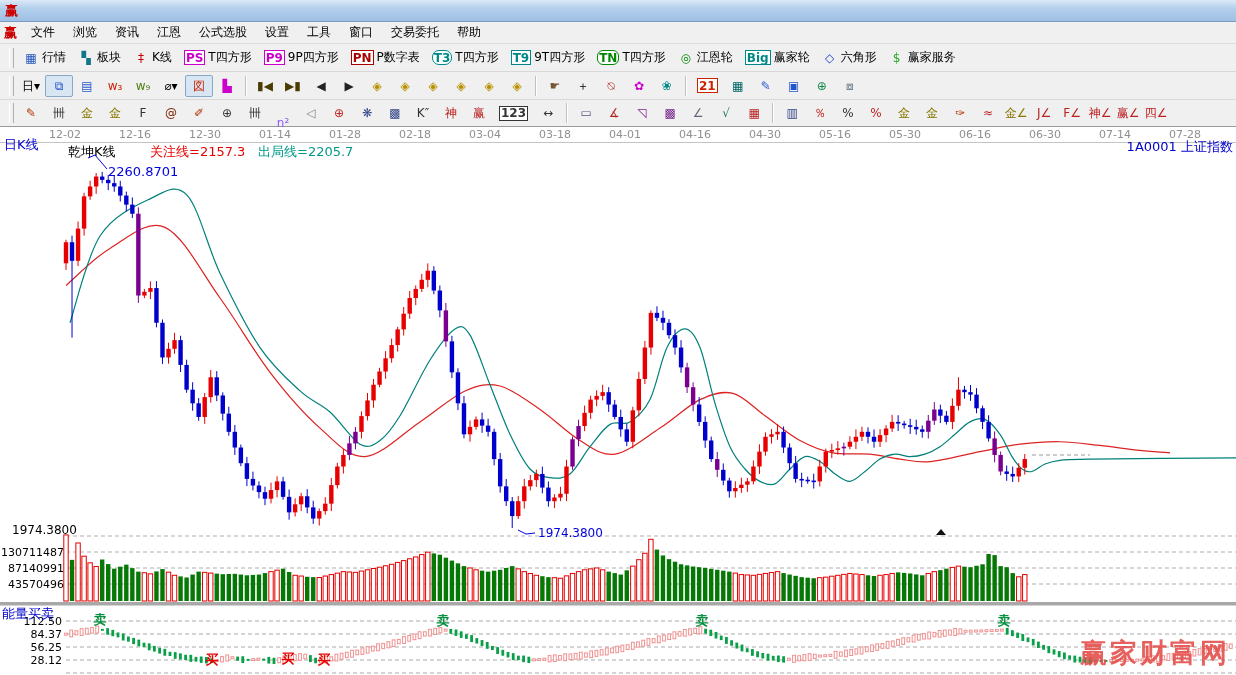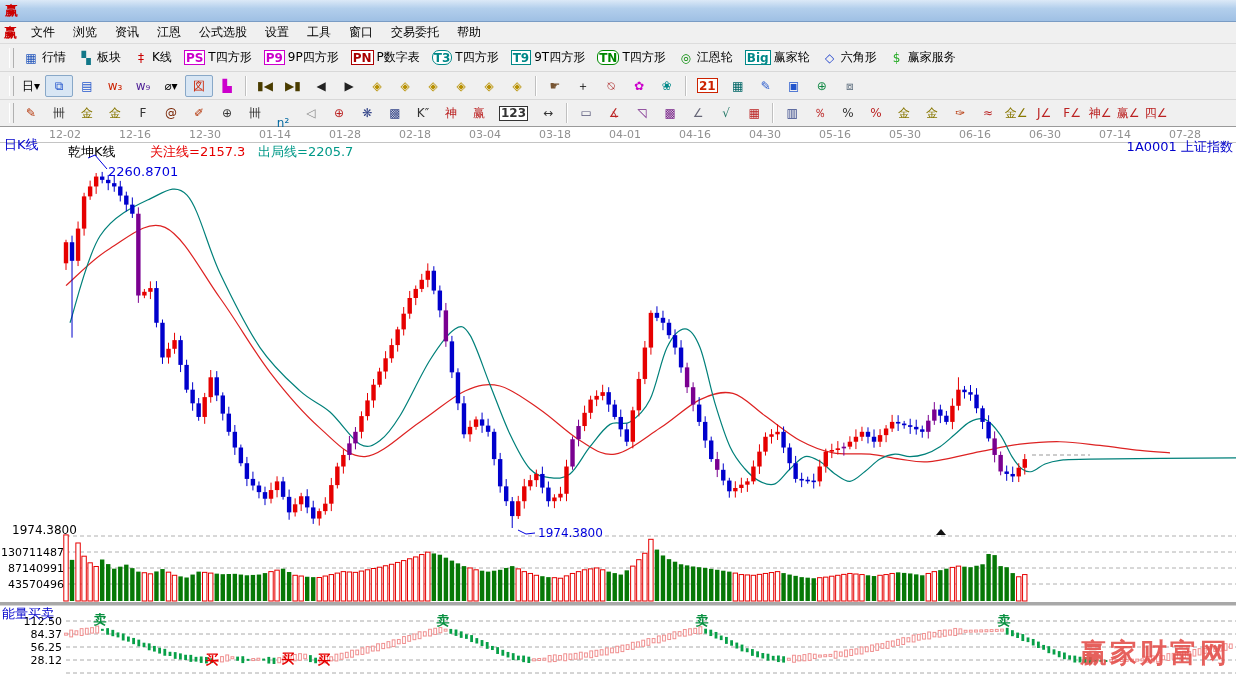--- a/index.html
+++ b/index.html
@@ -104,21 +104,21 @@
     <span class="tbtn pressed">
       <span class="ico" style="color: rgb(34, 85, 204);">⧉</span>
     </span>
     <span class="tbtn">
       <span class="ico" style="color: rgb(34, 85, 204);">▤</span>
     </span>
     <span class="tbtn">
       <span class="ico" style="color: rgb(204, 34, 0);">w₃</span>
     </span>
     <span class="tbtn">
-      <span class="ico" style="color: #4c1d95;">w₉</span>
+      <span class="ico" style="color: #4d7c0f;">w₉</span>
     </span>
     <span class="tbtn">
       <span class="ico" style="color: rgb(0, 0, 0);">⌀▾</span>
     </span>
     <span class="tbtn pressed">
       <span class="ico" style="color: rgb(204, 34, 0);">図</span>
     </span>
     <span class="tbtn">
       <span class="ico" style="color: rgb(204, 0, 204);">▙</span>
     </span>
@@ -212,21 +212,21 @@
     <span class="tbtn">
       <span class="ico" style="color: rgb(179, 48, 0);">✐</span>
     </span>
     <span class="tbtn">
       <span class="ico" style="color: rgb(51, 51, 51);">⊕</span>
     </span>
     <span class="tbtn">
       <span class="ico" style="color: rgb(51, 51, 51);">卌</span>
     </span>
     <span class="tbtn">
-      <span class="ico" style="color: #0369a1; margin-top: 20px;">n²</span>
+      <span class="ico" style="color: #8b5cf6; margin-top: 20px;">n²</span>
     </span>
     <span class="tbtn">
       <span class="ico" style="color: rgb(136, 136, 136);">◁</span>
     </span>
     <span class="tbtn">
       <span class="ico" style="color: rgb(187, 34, 34);">⊕</span>
     </span>
     <span class="tbtn">
       <span class="ico" style="color: rgb(51, 68, 136);">❋</span>
     </span>

